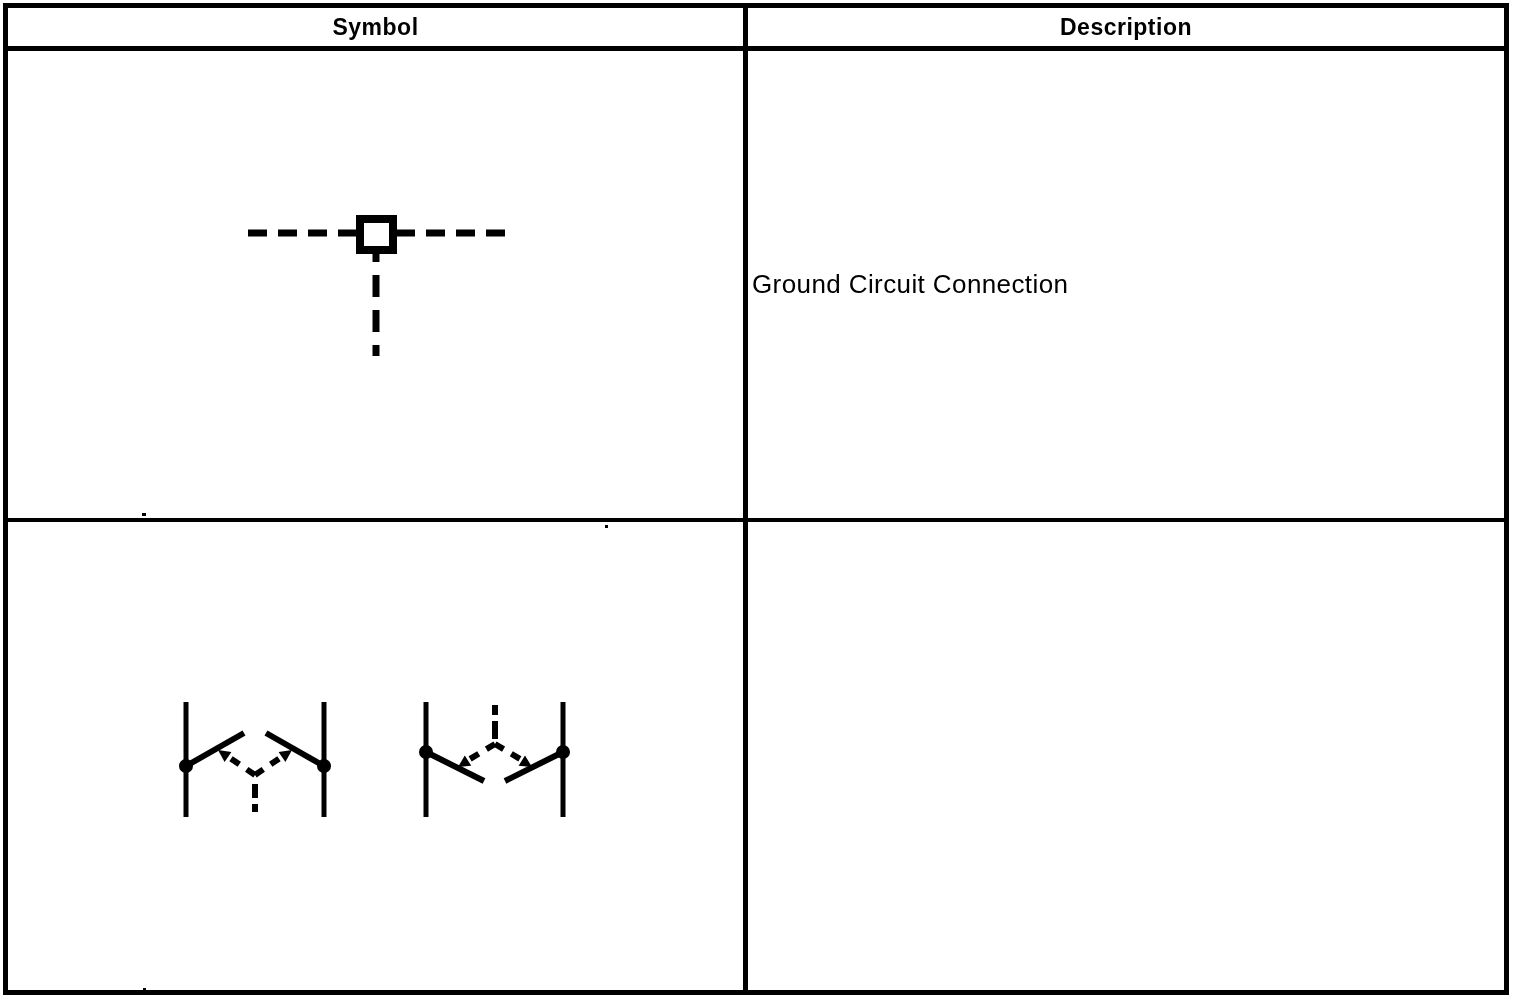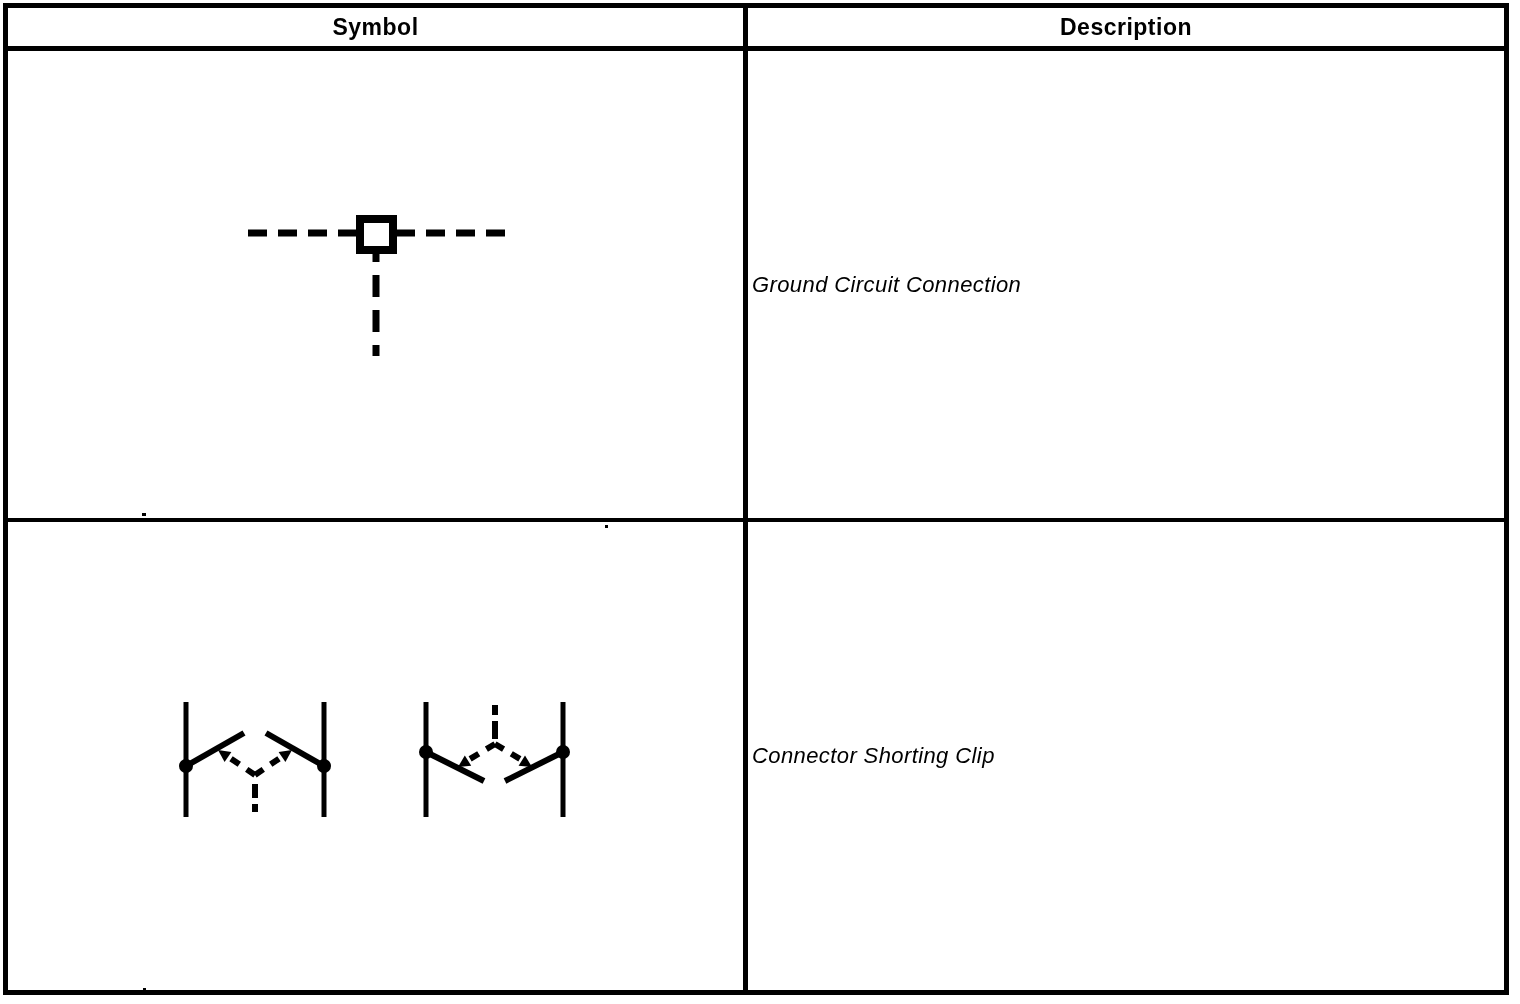--- a/index.html
+++ b/index.html
@@ -54,24 +54,23 @@
     color: #000;
   }
   .header-cell.symbol { left: 8px; width: 735px; }
   .header-cell.description { left: 748px; width: 756px; text-align: right; }
   .desc-cell {
     position: absolute;
     left: 752px;
     width: 750px;
     display: flex;
     align-items: center;
-    font-size: 22px;
+    font-size: 26px;
     letter-spacing: 0.4px;
     color: #000;
-    font-style: italic;
   }
   .desc-cell.row1 { top: 51px; height: 467px; }
   .desc-cell.row2 { top: 522px; height: 468px; }
   .symbols-overlay {
     position: absolute;
     left: 0; top: 0;
     width: 1520px; height: 1004px;
   }
   .speck {
     position: absolute;
@@ -88,21 +87,20 @@
 
   <div class="outer-border"></div>
   <div class="col-divider"></div>
   <div class="header-divider"></div>
   <div class="row-divider"></div>
 
   <div class="header-cell symbol">Symbol</div>
   <div class="header-cell description">Description</div>
 
   <div class="desc-cell row1">Ground Circuit Connection</div>
-  <div class="desc-cell row2">Connector Shorting Clip</div>
 
   <svg class="symbols-overlay" viewBox="0 0 1520 1004">
 
     <g stroke="#000" fill="none">
       <path d="M357,233 L242,233" stroke-width="7" stroke-dasharray="19 11"></path>
       <path d="M396,233 L512,233" stroke-width="7" stroke-dasharray="19 11"></path>
       <rect x="360" y="219" width="33" height="31" stroke-width="8" fill="#ffffff"></rect>
       <path d="M376,254 L376,356" stroke-width="7" stroke-dasharray="22 13" stroke-dashoffset="14"></path>
     </g>
 

